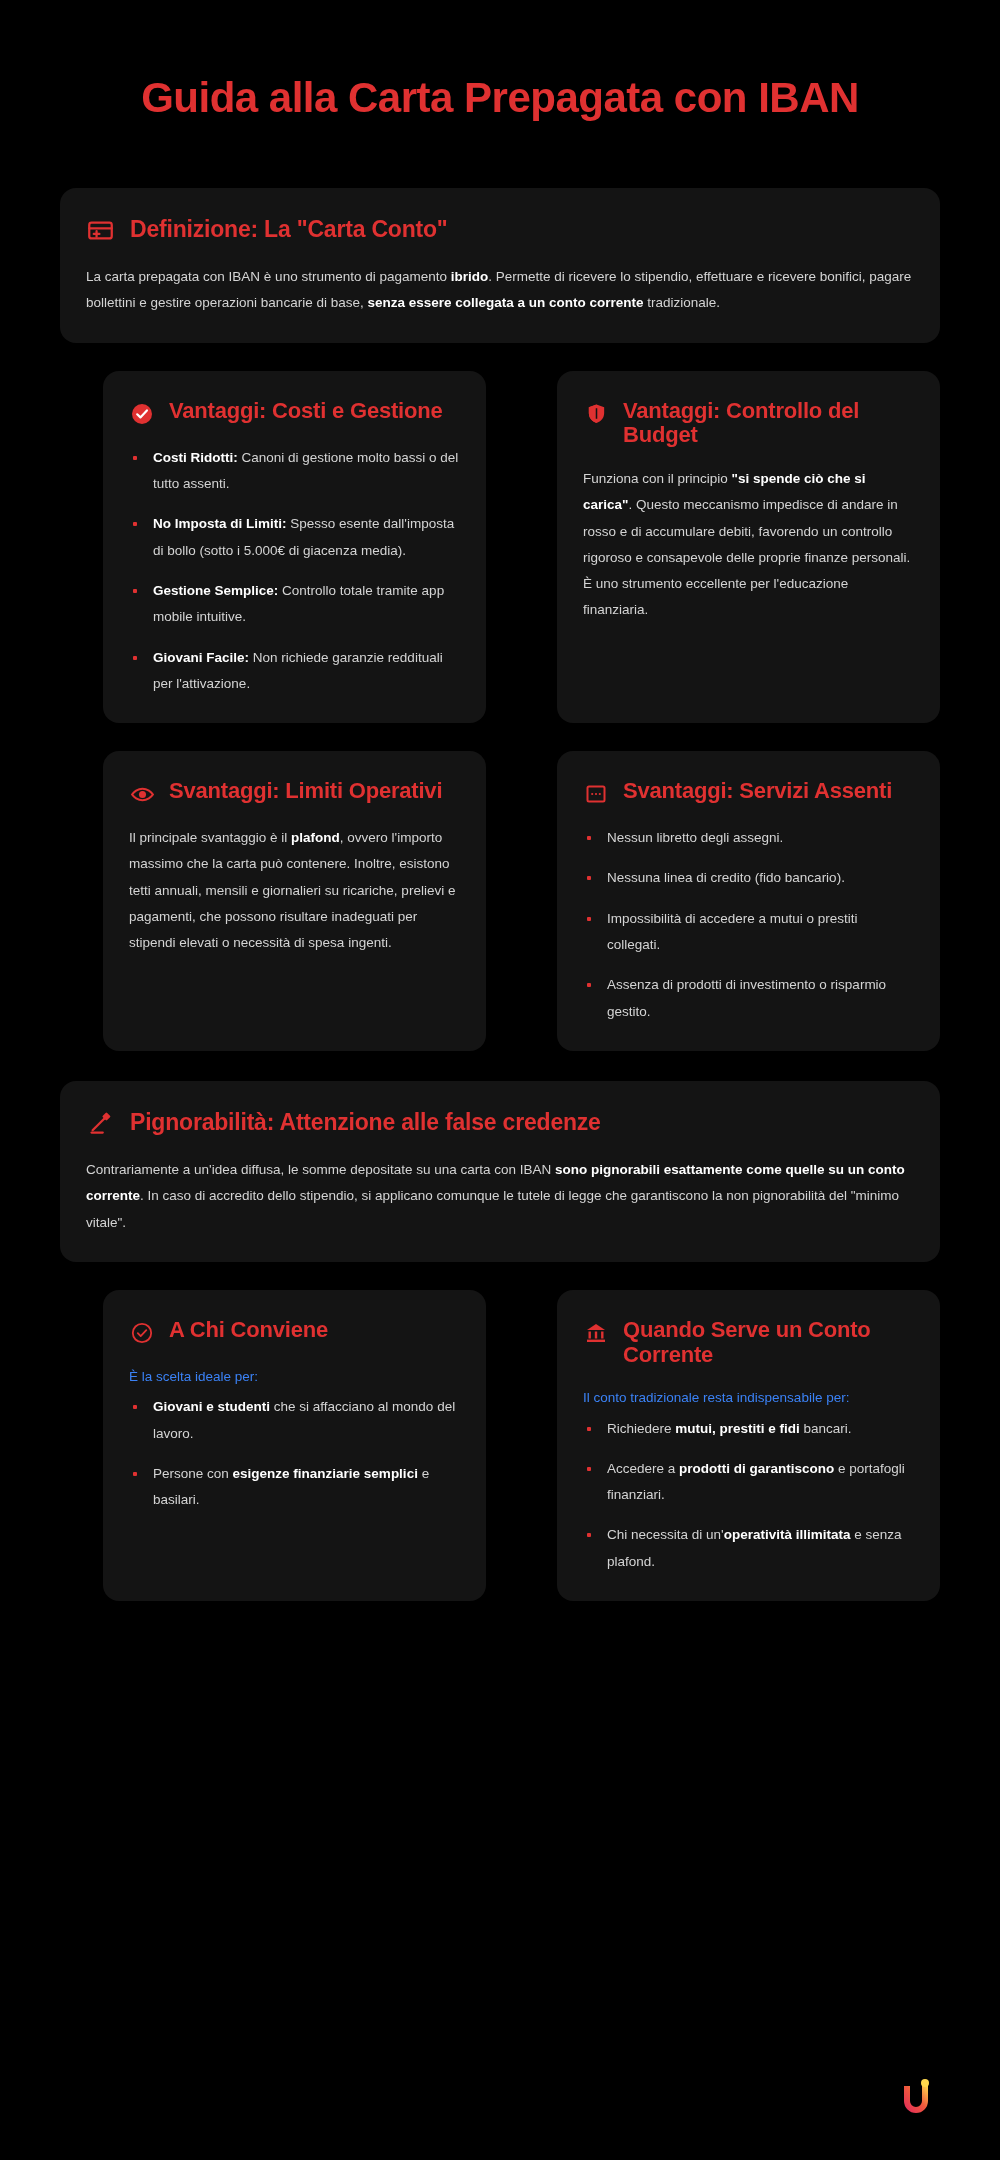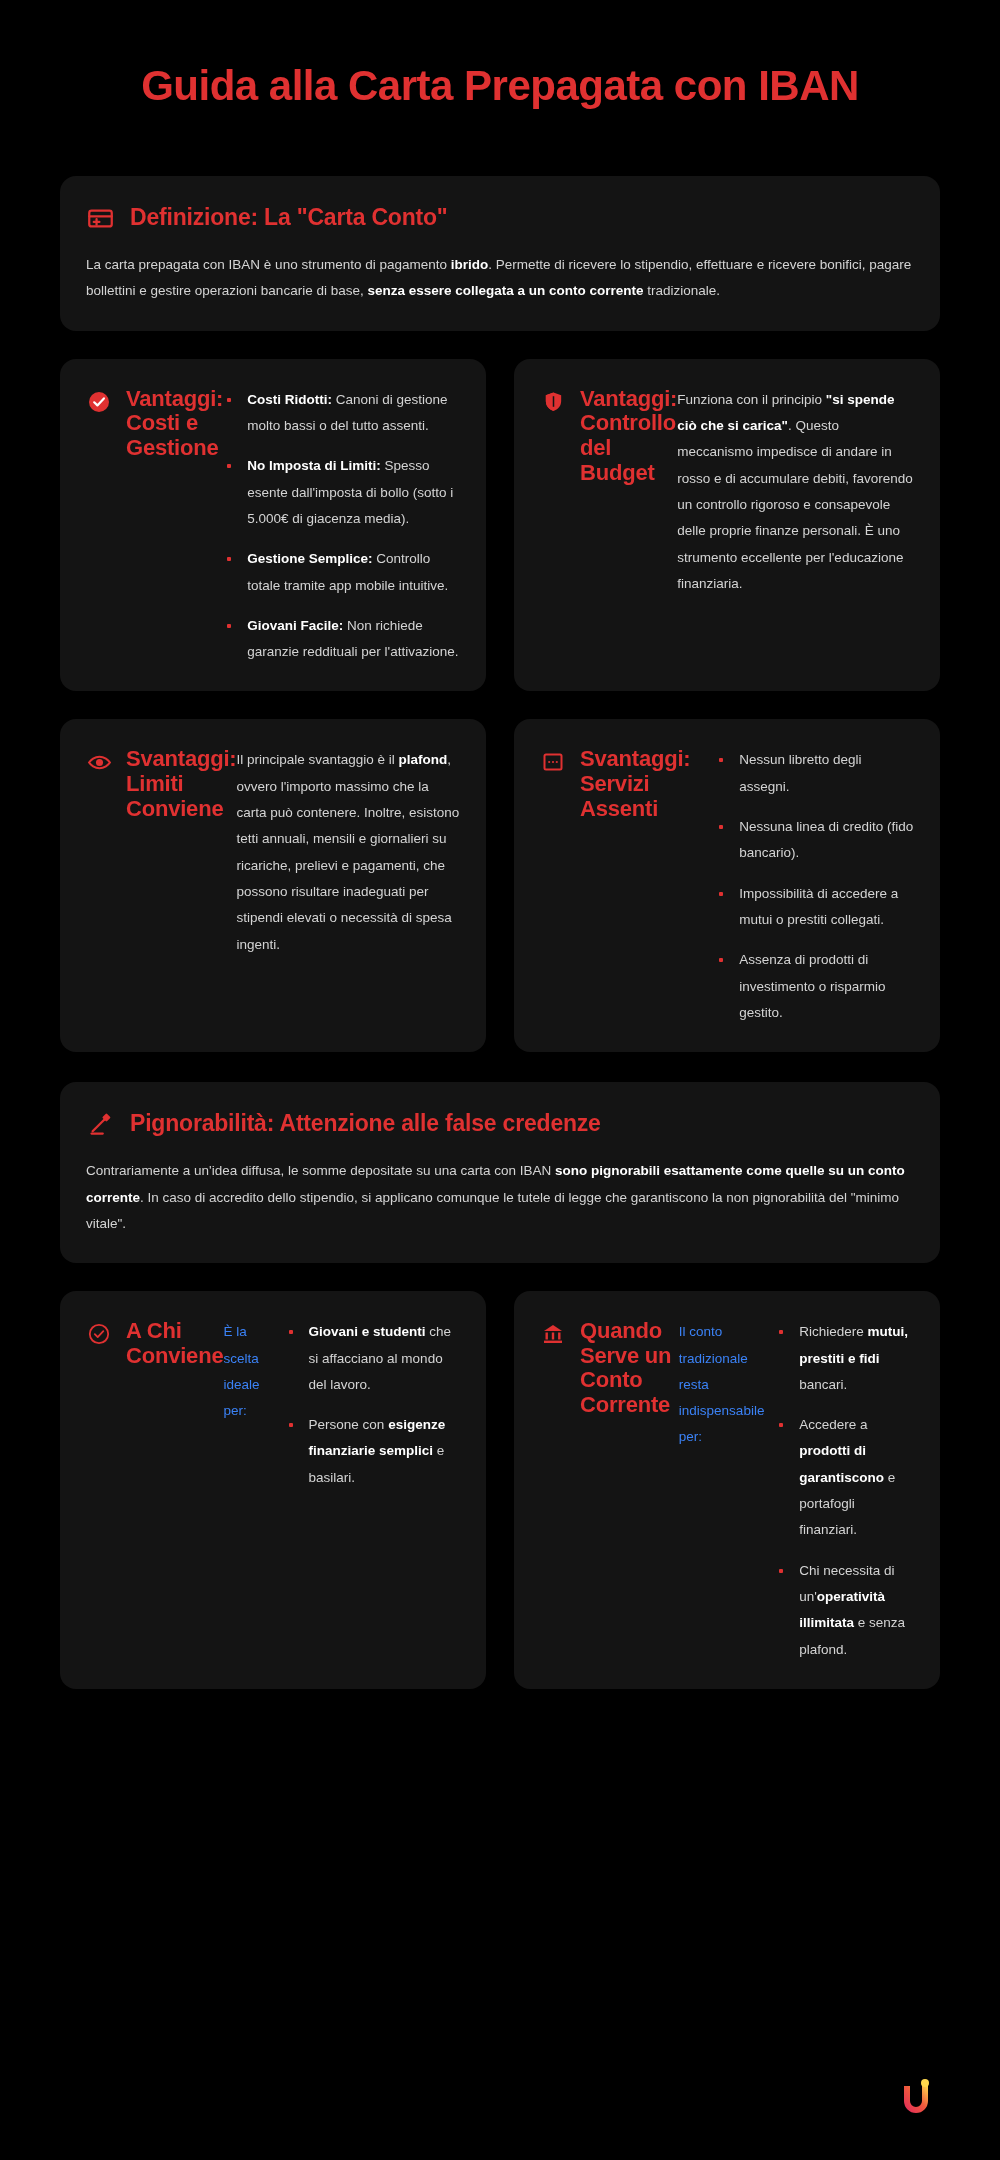--- a/index.html
+++ b/index.html
@@ -7,21 +7,21 @@
     width:1000px;
     height:2160px;
     background:#000000;
     font-family:"Liberation Sans", sans-serif;
     overflow:hidden;
   }
   .page {
     width:1000px;
     height:2160px;
     position:relative;
-    padding:4px 60px;
+    padding:16px 60px;
   }
 
   
   .title {
     color:#e03131;
     font-family:"Liberation Sans Narrow","Liberation Sans",sans-serif;
     font-weight:bold;
     font-size:42px;
     letter-spacing:-0.5px;
     text-align:center;
@@ -36,21 +36,21 @@
     padding:28px 26px 26px 26px;
   }
   .card-wide { margin-top:66px; }
 
   .row {
     display:flex;
     gap:28px;
     margin-top:28px;
   }
   .row > .card { flex:1 1 0; min-width:0; }
-  .row.equal > .card { display:flex; flex-direction:row; }
+  .row.equal > .card { display:flex; flex-direction:column;margin-left:43px; }
 
   
   .card-head {
     display:flex;
     align-items:flex-start;
     gap:14px;
     margin-bottom:18px;
   }
   .card-head .ico {
     flex:0 0 auto;
@@ -171,21 +171,21 @@
   <div class="row equal">
 
     <section class="card">
       <div class="card-head">
         <span class="ico">
           <svg width="25" height="25" viewBox="0 0 24 24">
             <path d="M12 6.5 C16.5 6.5 20.5 9.6 22 12 C20.5 14.4 16.5 17.5 12 17.5 C7.5 17.5 3.5 14.4 2 12 C3.5 9.6 7.5 6.5 12 6.5 Z" fill="none" stroke="#e03131" stroke-width="2"></path>
             <circle cx="12" cy="12" r="3.4" fill="#e03131"></circle>
           </svg>
         </span>
-        <div class="head-title">Svantaggi: Limiti Conviene</div>
+        <div class="head-title">Svantaggi: Limiti Operativi</div>
       </div>
       <p class="body-text">Il principale svantaggio è il <b>plafond</b>, ovvero l'importo massimo che la carta può contenere. Inoltre, esistono tetti annuali, mensili e giornalieri su ricariche, prelievi e pagamenti, che possono risultare inadeguati per stipendi elevati o necessità di spesa ingenti.</p>
     </section>
 
     <section class="card">
       <div class="card-head">
         <span class="ico">
           <svg width="24" height="24" viewBox="0 0 24 24" fill="none" stroke="#e03131" stroke-width="2" stroke-linecap="round">
             <rect x="3.5" y="4.5" width="17" height="15" rx="1.5"></rect>
             <circle cx="8.2" cy="12" r="1.1" fill="#e03131" stroke="none"></circle>

